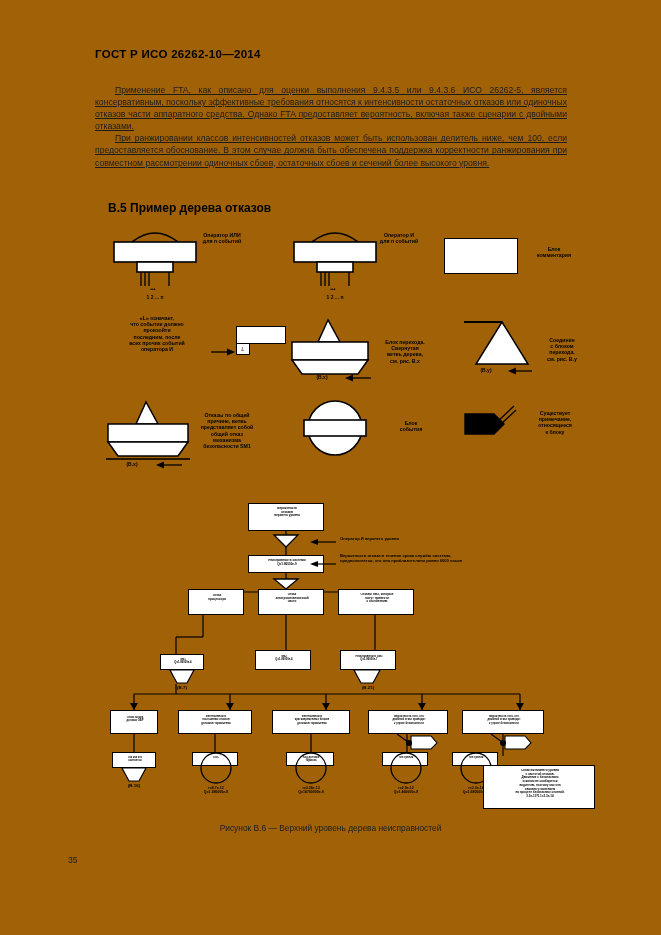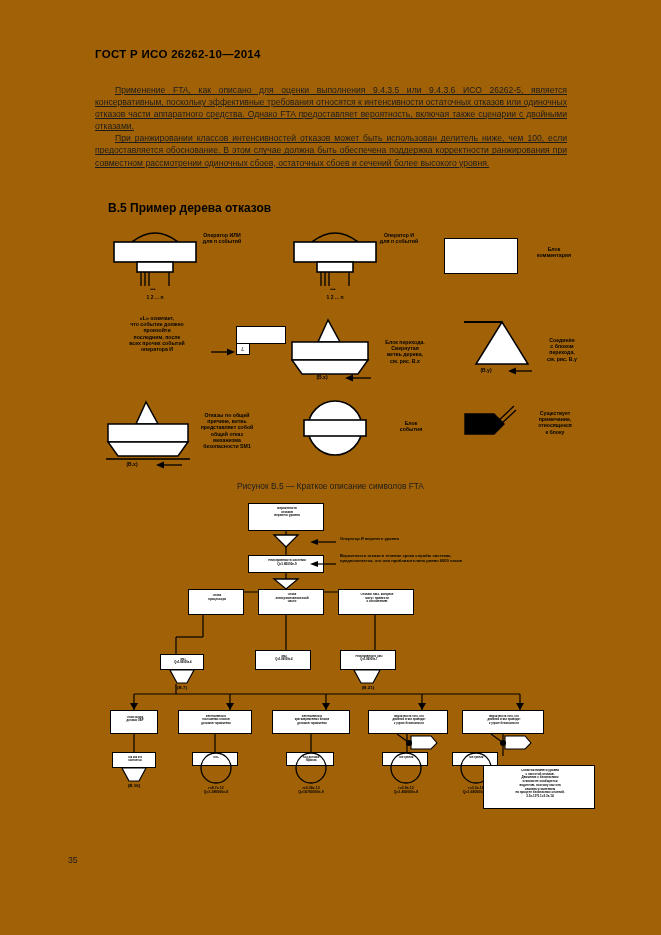--- a/index.html
+++ b/index.html
@@ -249,21 +249,20 @@
       <circle cx="31" cy="20" r="4" fill="#000"></circle>
       <line x1="32" y1="19" x2="50" y2="2" stroke="#000" stroke-width="1.3"></line>
       <line x1="35" y1="22" x2="52" y2="6" stroke="#000" stroke-width="1.3"></line>
     </svg>
     <div class="lbl" style="left:524px;top:410px;width:62px;white-space:pre-line;">Существует
 примечание,
 относящееся
 к блоку</div>
   </div>
 
-  <div class="fig-caption" id="cap-b5">Рисунок В.5 — Краткое описание символов FTA</div>
 
   <div class="sym" style="left:0;top:0;width:661px;height:820px;">
 
     <div class="box-o" style="left:248px;top:503px;width:76px;height:28px;">
       <div class="micro" style="left:0;top:3px;width:76px;white-space:pre-line;">Вероятность
 отказов
 верхнего уровня</div>
     </div>
 
     <svg style="position:absolute;left:270px;top:531px;" width="34" height="24">
@@ -454,16 +453,17 @@
 с частотой отказов.
 Движение с безопасным
 отказом не сообщается
 водителю, поэтому частота
 связана уточнением
 на процент безопасных сечений.
 3.3e-13*0.1=3.3e-14</div>
     </div>
   </div>
 
+  <div class="fig-caption" id="cap-b6">Рисунок В.6 — Верхний уровень дерева неисправностей</div>
 
   <div class="page-number">35</div>
 
 </div>
 
 </body></html>

